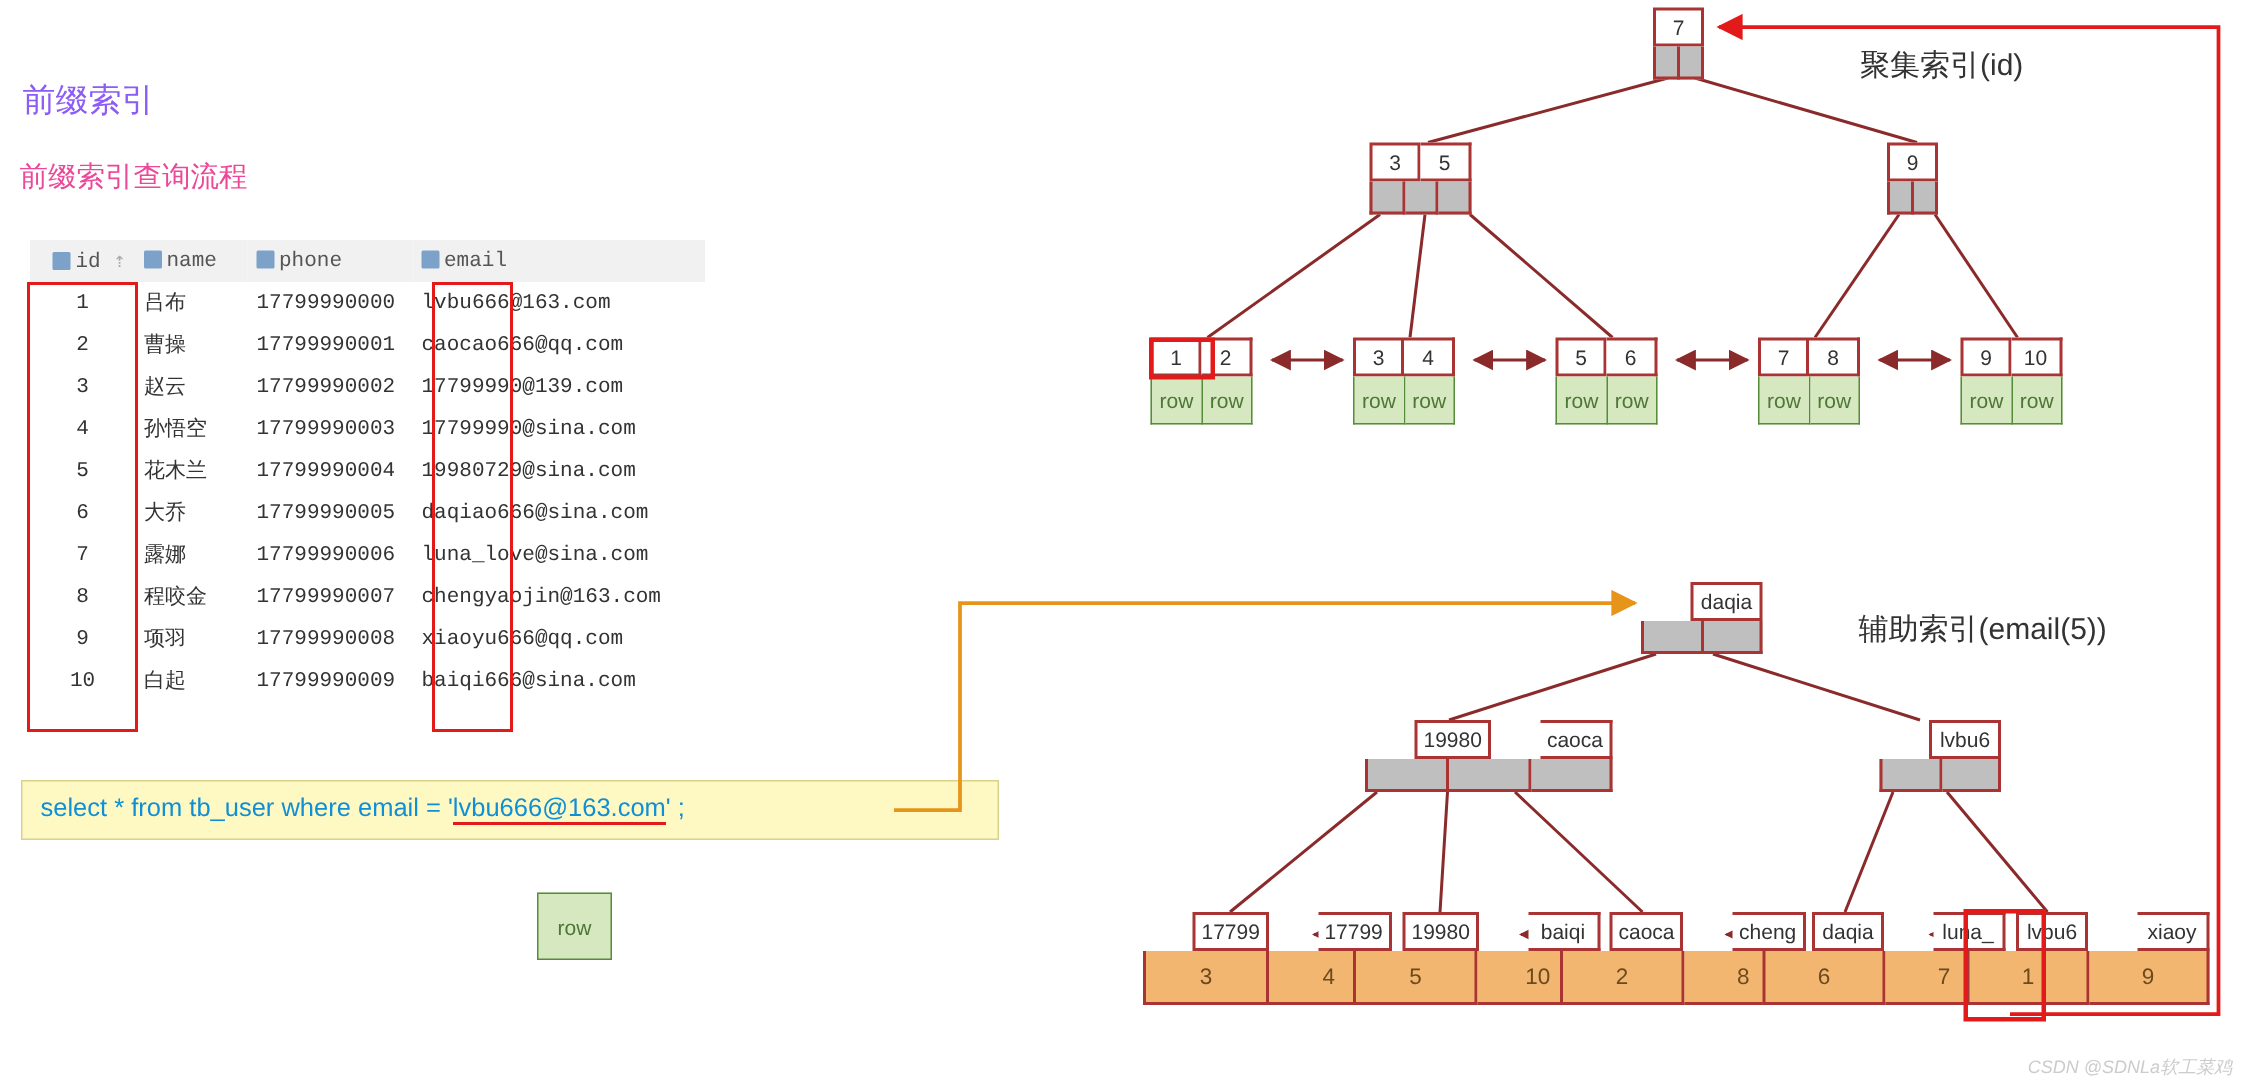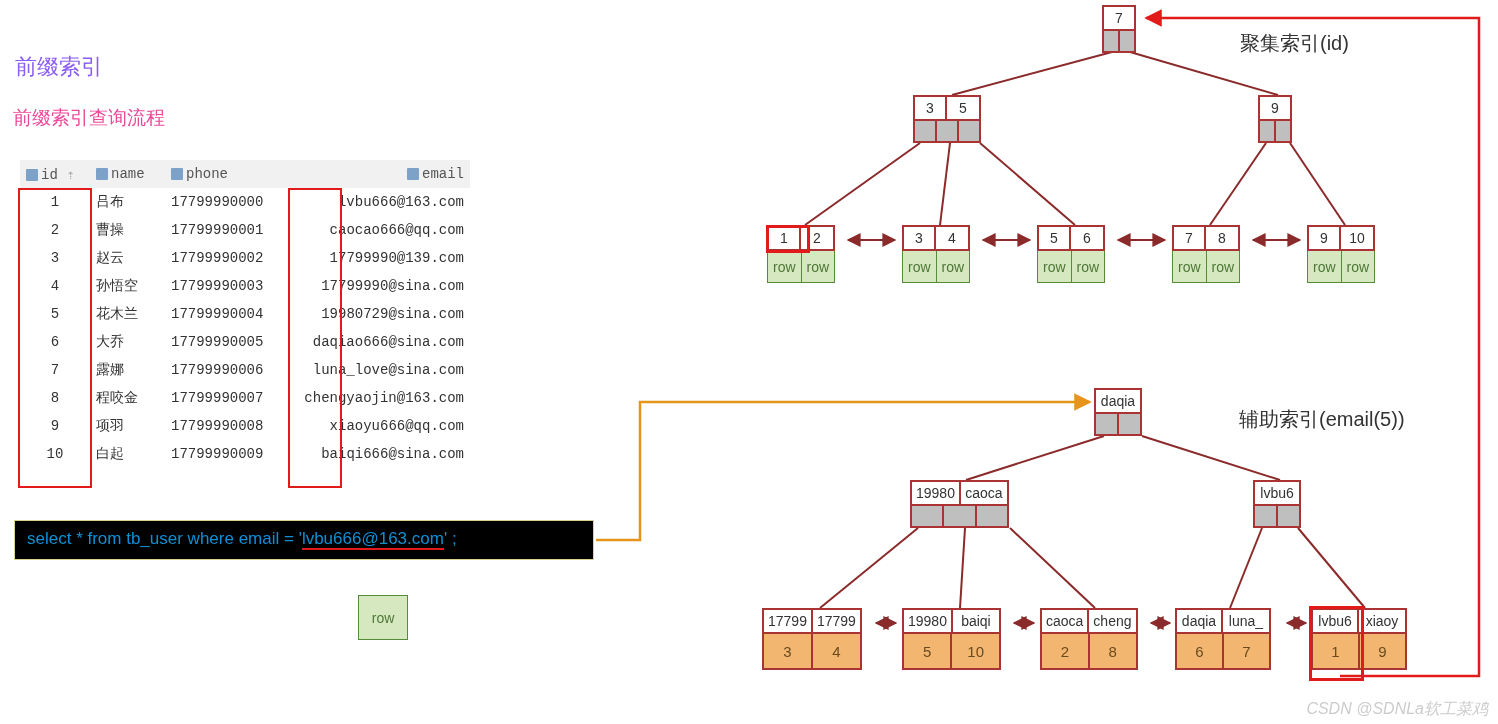--- a/index.html
+++ b/index.html
@@ -9,49 +9,49 @@
     background: #fff;
     width: 1498px;
     height: 724px;
     position: relative;
     font-size: 14px;
     color: #333;
   }
   .title1 { position:absolute; left:15px; top:52px; font-size:22px; color:#8b5cf6; }
   .title2 { position:absolute; left:13px; top:105px; font-size:19px; color:#ec4899; }
   .index-label { position:absolute; font-size:20px; color:#333; }
-  .watermark { position:absolute; right:10px; bottom:4px; color:#ccc; font-size:16px; font-style:italic;}
+  .watermark { position:absolute; right:10px; bottom:4px; color:#ccc; font-size:12px; font-style:italic;}
   
   .tbl { position:absolute; left:20px; top:160px; border-collapse:collapse; font-size:14px; }
   .tbl th, .tbl td { height:28px; text-align:left; font-weight:normal; padding:0 6px; font-family:"Consolas","Courier New",monospace;}
   .tbl th { background:#f1f1f1; color:#555;}
-  .tbl .c-id { width:70px; text-align:left;}
+  .tbl .c-id { width:70px; text-align:right;}
   .tbl .c-name { width:75px;}
   .tbl .c-phone{ width:110px;}
-  .tbl .c-email{ width:195px;text-align:right;}
+  .tbl .c-email{ width:195px;}
   .tbl tbody td:first-child { text-align:center;}
   .tbl .icon { display:inline-block; width:12px; height:12px; background:#7da2c9; margin-right:3px; vertical-align:middle; border-radius:1px;}
   .redbox { position:absolute; border:2px solid #e21a1a; pointer-events:none;}
   
-  .sql { position:absolute; left:14px; top:520px; width:580px; height:40px;
-    border:1px solid #d9d28a; background:#000000; color:#0f8fd6;
+  .sql { position:absolute; left:14px; top:520px; width:652px; height:40px;
+    border:1px solid #d9d28a; background:#fef9c3; color:#0f8fd6;
     font-size:17px; padding:8px 12px; font-family:Arial,sans-serif;}
   .sql .ul { border-bottom:2px solid #e21a1a; padding-bottom:0px;}
   
   .rowlegend { position:absolute; left:358px; top:595px; width:50px; height:45px;
     border:1px solid #568b3a; background:#d5e8c0; color:#4e7635;
     display:flex; align-items:center; justify-content:center; font-size:14px;}
   
   .node { position:absolute; }
   .keys { display:flex; }
   .key { border:2px solid #a33; background:#fff; height:26px; min-width:34px;
     display:flex; align-items:center; justify-content:center; padding:0 4px;
     font-size:14px; color:#333; }
   .key + .key { border-left:none; }
-  .key.wide { min-width:48px; }
+  .key.wide { min-width:48px;margin-left:33px; }
   .ptrs { display:flex; }
   .ptr { border:2px solid #a33; border-top:none; background:#bfbfbf; height:22px; flex:1;}
   .ptr + .ptr { border-left:none; }
   
   .rowcells { display:flex; }
   .rowc { border:1px solid #568b3a; border-top:none; background:#d5e8c0; height:32px; flex:1;
     display:flex; align-items:center; justify-content:center; color:#4e7635;}
   .rowc + .rowc { border-left:none; }
   .idcells { display:flex; }
   .idc { border:2px solid #a33; border-top:none; background:#f3b670; height:36px; flex:1;

